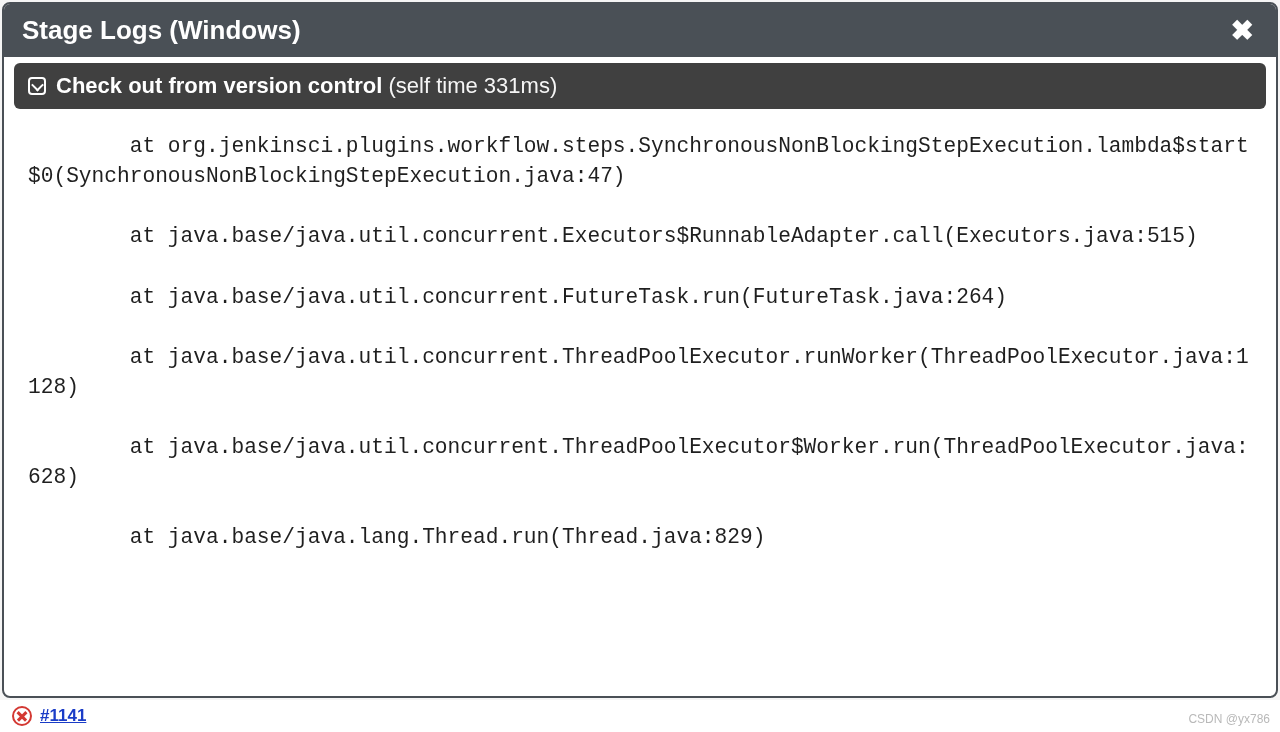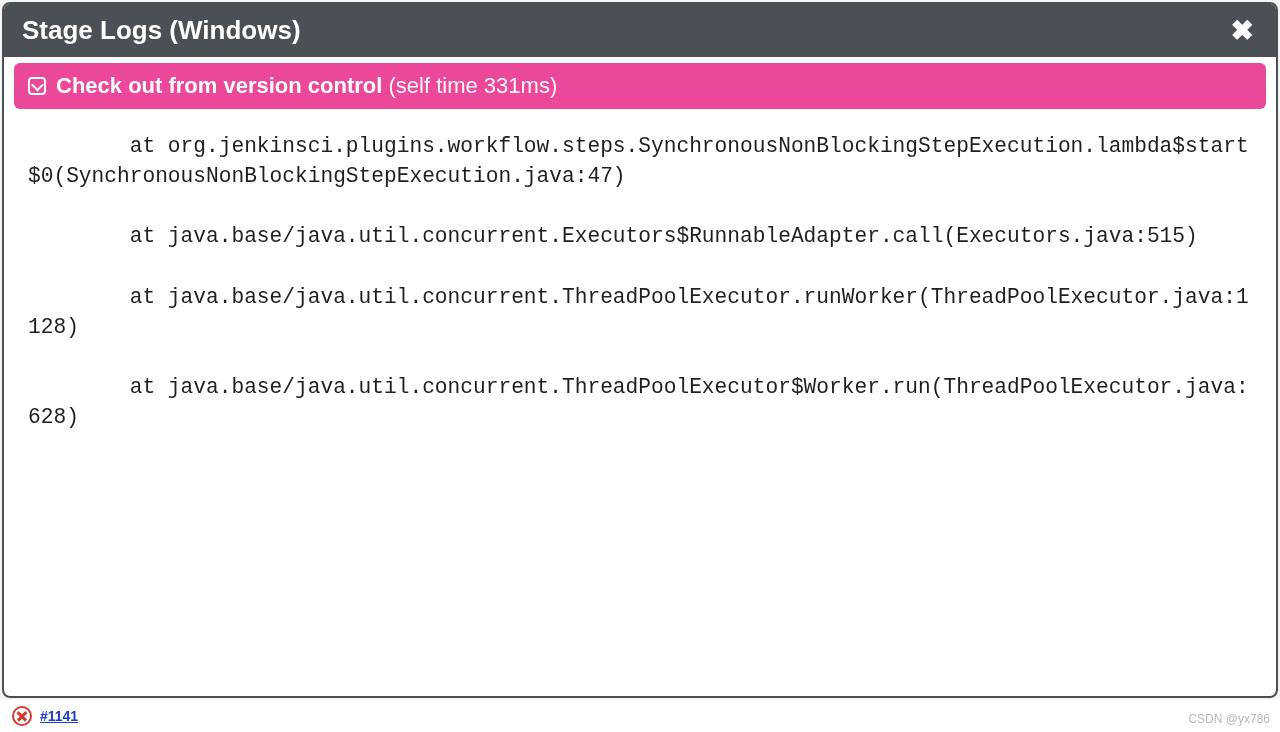--- a/index.html
+++ b/index.html
@@ -37,21 +37,21 @@
     padding: 0 4px;
   }
   .modal-body {
     padding: 6px 10px 10px 10px;
     flex: 1;
     overflow: hidden;
     display: flex;
     flex-direction: column;
   }
   .banner {
-    background: #ec4899;
+    background: #404040;
     color: #fff;
     border-radius: 6px;
     padding: 10px 14px;
     display: flex;
     align-items: center;
     gap: 10px;
     font-size: 22px;
   }
   .banner .circle-icon {
     width: 18px; height: 18px;
@@ -88,21 +88,21 @@
   }
   .logs .noindent { display:block; padding-left: 0; }
   .footer-bar {
     position: absolute;
     bottom: 0; left: 0; right: 0;
     height: 32px;
     background: #fff;
     display: flex;
     align-items: center;
     padding: 0 12px;
-    font-size: 14px;
+    font-size: 17px;
   }
   .status-icon {
     width: 20px; height: 20px;
     border: 2.5px solid #d33832;
     border-radius: 50%;
     margin-right: 8px;
     display: flex; align-items: center; justify-content: center;
     color: #d33832;
     font-size: 14px;
     font-weight: 700;
@@ -141,22 +141,24 @@
       <span class="circle-icon"></span>
       <span>
         <span class="banner-title">Check out from version control</span>
         <span class="banner-time">(self time 331ms)</span>
       </span>
     </div>
     <div class="logs-wrap">
       <div class="logs">
 <span class="noindent">        at org.jenkinsci.plugins.workflow.steps.SynchronousNonBlockingStepExecution.lambda$start$0(SynchronousNonBlockingStepExecution.java:47)</span>
 <span class="noindent">        at java.base/java.util.concurrent.Executors$RunnableAdapter.call(Executors.java:515)</span>
+<span class="noindent">        at java.base/java.util.concurrent.FutureTask.run(FutureTask.java:264)</span>
 <span class="noindent">        at java.base/java.util.concurrent.ThreadPoolExecutor.runWorker(ThreadPoolExecutor.java:1128)</span>
 <span class="noindent">        at java.base/java.util.concurrent.ThreadPoolExecutor$Worker.run(ThreadPoolExecutor.java:628)</span>
+<span class="noindent">        at java.base/java.lang.Thread.run(Thread.java:829)</span>
 
 
 
 
 
 
 
 
 
       </div>

